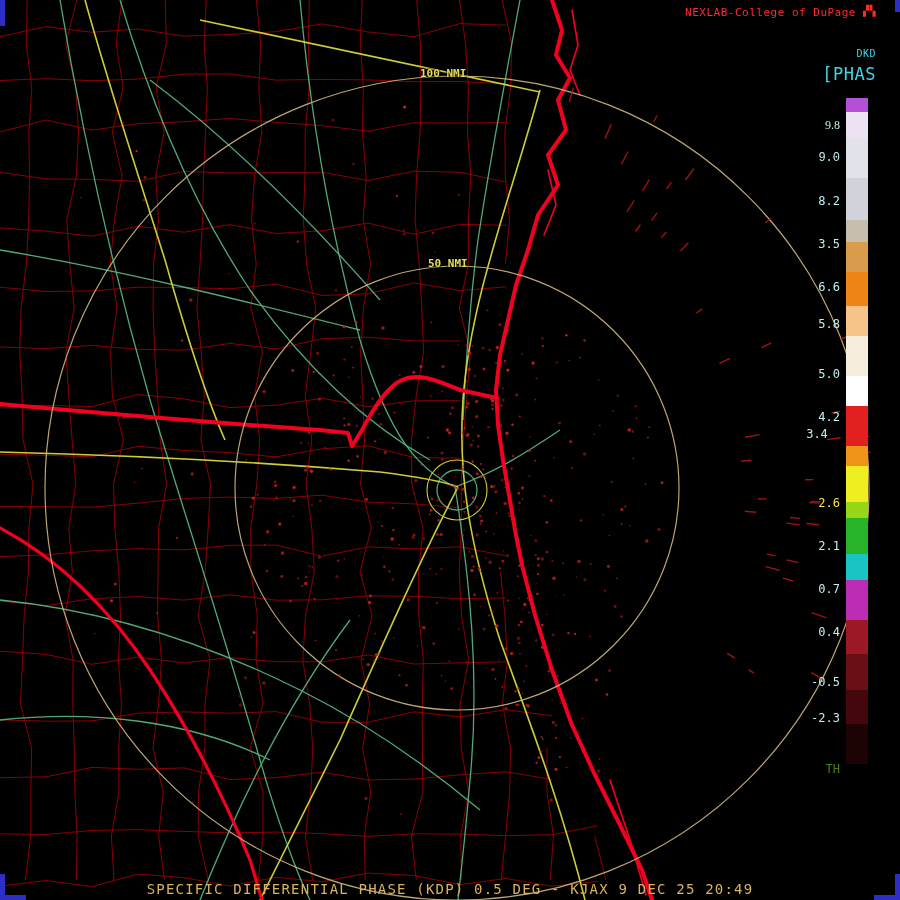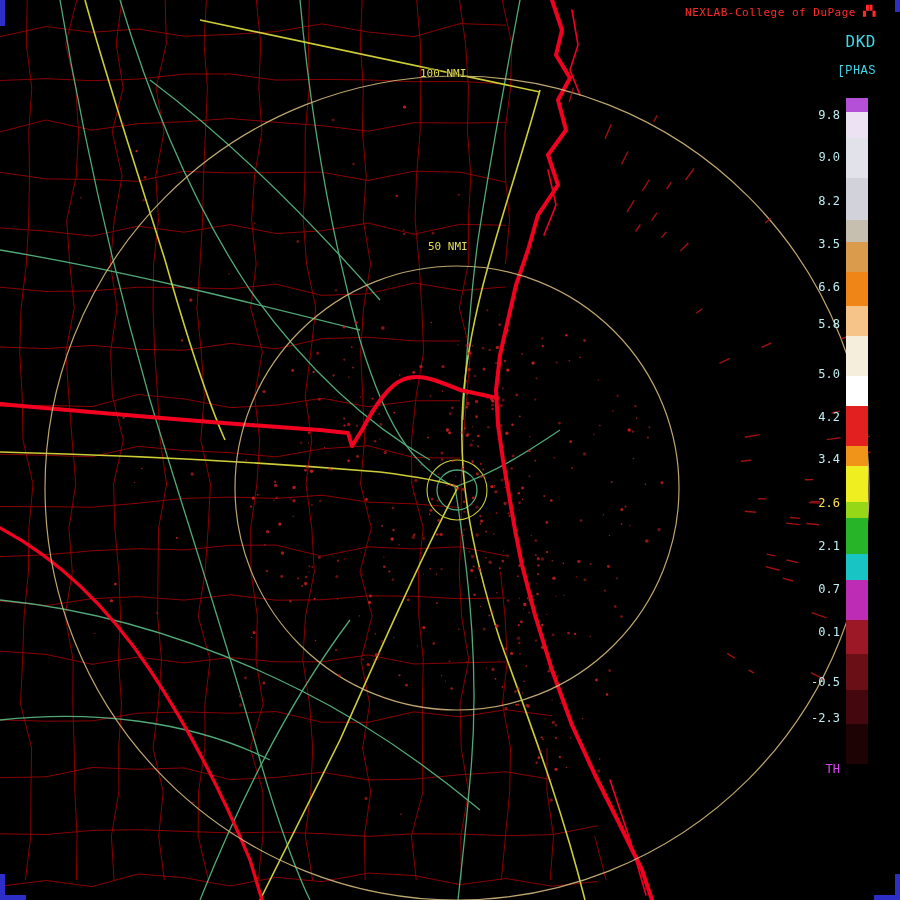--- a/index.html
+++ b/index.html
@@ -2,21 +2,21 @@
 <html><head>
 <meta charset="utf-8">
 <style>
   html,body{margin:0;padding:0;background:#000;}
   .stage{
     position:relative;width:900px;height:900px;background:#000;overflow:hidden;
     font-family:"DejaVu Sans Mono","Liberation Mono",monospace;
   }
   svg.map{position:absolute;left:0;top:0;}
   .hdr-text{position:absolute;font-size:11px;letter-spacing:0.5px;white-space:pre;}
-  .ring-label{position:absolute;font-size:11px;font-weight:normal;text-shadow:0 0 3px #000,0 0 2px #000;}
+  .ring-label{position:absolute;font-size:11px;font-weight:bold;text-shadow:0 0 3px #000,0 0 2px #000;}
   .colorbar{position:absolute;top:98px;right:32px;width:22px;height:692px;}
   .colorbar .seg{width:100%;}
   .cb-label{position:absolute;right:60px;width:46px;text-align:right;font-size:12px;height:14px;line-height:14px;}
   .status{position:absolute;left:0;bottom:3px;width:100%;text-align:center;font-size:14px;letter-spacing:1.2px;white-space:pre;}
   .corner{position:absolute;}
 </style>
 </head>
 <body>
 
 <div class="stage">
@@ -593,26 +593,26 @@
         <circle cx="369.5" cy="602.4" r="1.56" fill="#c41f1f" opacity="0.96"></circle>
         <circle cx="378.4" cy="659.2" r="0.72" fill="#c41f1f" opacity="0.61"></circle>
         <circle cx="461.6" cy="432.5" r="1.26" fill="#c41f1f" opacity="0.54"></circle>
         <circle cx="472.4" cy="345.7" r="0.68" fill="#c41f1f" opacity="0.77"></circle>
         <circle cx="491.5" cy="399.3" r="1.44" fill="#c41f1f" opacity="0.85"></circle>
         <circle cx="360.3" cy="397.2" r="0.63" fill="#c41f1f" opacity="0.88"></circle>
       </g>
   </svg>
 
   <div class="ring-label" style="left: 420px; top: 67px; color: rgb(230, 222, 86);">100 NMI</div>
-  <div class="ring-label" style="left: 428px; top: 240px; color: rgb(230, 222, 86);">50 NMI</div>
+  <div class="ring-label" style="left: 428px; top: 257px; color: rgb(230, 222, 86);">50 NMI</div>
 
   <div class="hdr-text" style="top: 6px; right: 44px; color: rgb(255, 42, 42);" id="attrib">NEXLAB-College of DuPage</div>
   <div class="hdr-text" style="top: 5px; right: 24px; font-size: 10px; color: rgb(255, 42, 42);" id="attrib-icon">▞▚</div>
-  <div class="hdr-text" style="top: 32px; right: 24px; font-size: 16px; color: rgb(63, 214, 232);" id="prodcode">DKD</div>
-  <div class="hdr-text" style="top: 64px; right: 24px; font-size: 12px; color: rgb(63, 214, 232); font-family: Liberation Mono, monospace;" id="phaslabel">[PHAS</div>
+  <div class="hdr-text" style="top: 48px; right: 24px; font-size: 10px; color: rgb(63, 214, 232);" id="prodcode">DKD</div>
+  <div class="hdr-text" style="top: 64px; right: 24px; font-size: 17px; color: rgb(63, 214, 232);" id="phaslabel">[PHAS</div>
 
   <div class="colorbar" id="cbar">
       <div class="seg" style="height: 14px; background: rgb(180, 79, 216);"></div>
       <div class="seg" style="height: 26px; background: rgb(236, 226, 244);"></div>
       <div class="seg" style="height: 40px; background: rgb(226, 226, 234);"></div>
       <div class="seg" style="height: 42px; background: rgb(210, 210, 218);"></div>
       <div class="seg" style="height: 22px; background: rgb(198, 190, 174);"></div>
       <div class="seg" style="height: 30px; background: rgb(216, 156, 76);"></div>
       <div class="seg" style="height: 34px; background: rgb(238, 133, 22);"></div>
       <div class="seg" style="height: 30px; background: rgb(246, 196, 136);"></div>
@@ -625,38 +625,39 @@
       <div class="seg" style="height: 36px; background: rgb(40, 180, 40);"></div>
       <div class="seg" style="height: 26px; background: rgb(24, 196, 196);"></div>
       <div class="seg" style="height: 40px; background: rgb(189, 44, 180);"></div>
       <div class="seg" style="height: 34px; background: rgb(156, 24, 38);"></div>
       <div class="seg" style="height: 36px; background: rgb(107, 15, 22);"></div>
       <div class="seg" style="height: 34px; background: rgb(68, 7, 14);"></div>
       <div class="seg" style="height: 40px; background: rgb(30, 3, 5);"></div>
       <div class="seg" style="height: 26px; background: rgb(0, 0, 0);"></div>
     </div>
   <div id="cbar-labels">
-      <div class="cb-label" style="top: 108px; color: rgb(191, 238, 242);">9.8</div>
+      <div class="cb-label" style="top: 118px; color: rgb(191, 238, 242); font-family: Liberation Serif, serif;">9.8</div>
       <div class="cb-label" style="top: 151.1px; color: rgb(191, 238, 242); font-family: Liberation Mono, monospace;">9.0</div>
       <div class="cb-label" style="top: 194.2px; color: rgb(191, 238, 242);">8.2</div>
       <div class="cb-label" style="top: 237.3px; color: rgb(191, 238, 242);">3.5</div>
       <div class="cb-label" style="top: 280.4px; color: rgb(191, 238, 242);">6.6</div>
       <div class="cb-label" style="top: 317px; color: rgb(191, 238, 242);">5.8</div>
       <div class="cb-label" style="top: 366.6px; color: rgb(191, 238, 242);">5.0</div>
       <div class="cb-label" style="top: 409.7px; color: rgb(191, 238, 242);">4.2</div>
-      <div class="cb-label" style="top: 452px; color: rgb(191, 238, 242);">3.4</div>
+      <div class="cb-label" style="top: 427px; color: rgb(191, 238, 242); text-align: center;">3.4</div>
       <div class="cb-label" style="top: 495.9px; color: #fde047;">2.6</div>
       <div class="cb-label" style="top: 539px; color: rgb(191, 238, 242);">2.1</div>
       <div class="cb-label" style="top: 582.1px; color: rgb(191, 238, 242);">0.7</div>
-      <div class="cb-label" style="top: 625.2px; color: rgb(191, 238, 242);">0.1</div>
+      <div class="cb-label" style="top: 625.2px; color: rgb(191, 238, 242);">0.4</div>
       <div class="cb-label" style="top: 675px; color: rgb(191, 238, 242);">-0.5</div>
       <div class="cb-label" style="top: 711.4px; color: rgb(191, 238, 242);">-2.3</div>
     </div>
-  <div class="cb-label" id="th-label" style="top: 762px; color: #d946ef;">TH</div>
-
+  <div class="cb-label" id="th-label" style="top: 762px; color: #4d7c0f;">TH</div>
+
+  <div class="status" id="status" style="color: rgb(217, 179, 94);">SPECIFIC DIFFERENTIAL PHASE (KDP) 0.5 DEG - KJAX 9 DEC 25 20:49</div>
 
   <div class="corner" id="c-tl" style="left: 0px; top: 0px; width: 5px; height: 26px; background: rgb(45, 45, 200);"></div>
   <div class="corner" id="c-tr" style="right: 0px; top: 0px; width: 5px; height: 12px; background: rgb(45, 45, 200);"></div>
   <div class="corner" id="c-bl-v" style="left: 0px; bottom: 0px; width: 5px; height: 26px; background: rgb(45, 45, 200);"></div>
   <div class="corner" id="c-bl-h" style="left: 0px; bottom: 0px; width: 26px; height: 5px; background: rgb(45, 45, 200);"></div>
   <div class="corner" id="c-br-v" style="right: 0px; bottom: 0px; width: 5px; height: 26px; background: rgb(45, 45, 200);"></div>
   <div class="corner" id="c-br-h" style="right: 0px; bottom: 0px; width: 26px; height: 5px; background: rgb(45, 45, 200);"></div>
 </div>
 
 </body></html>

